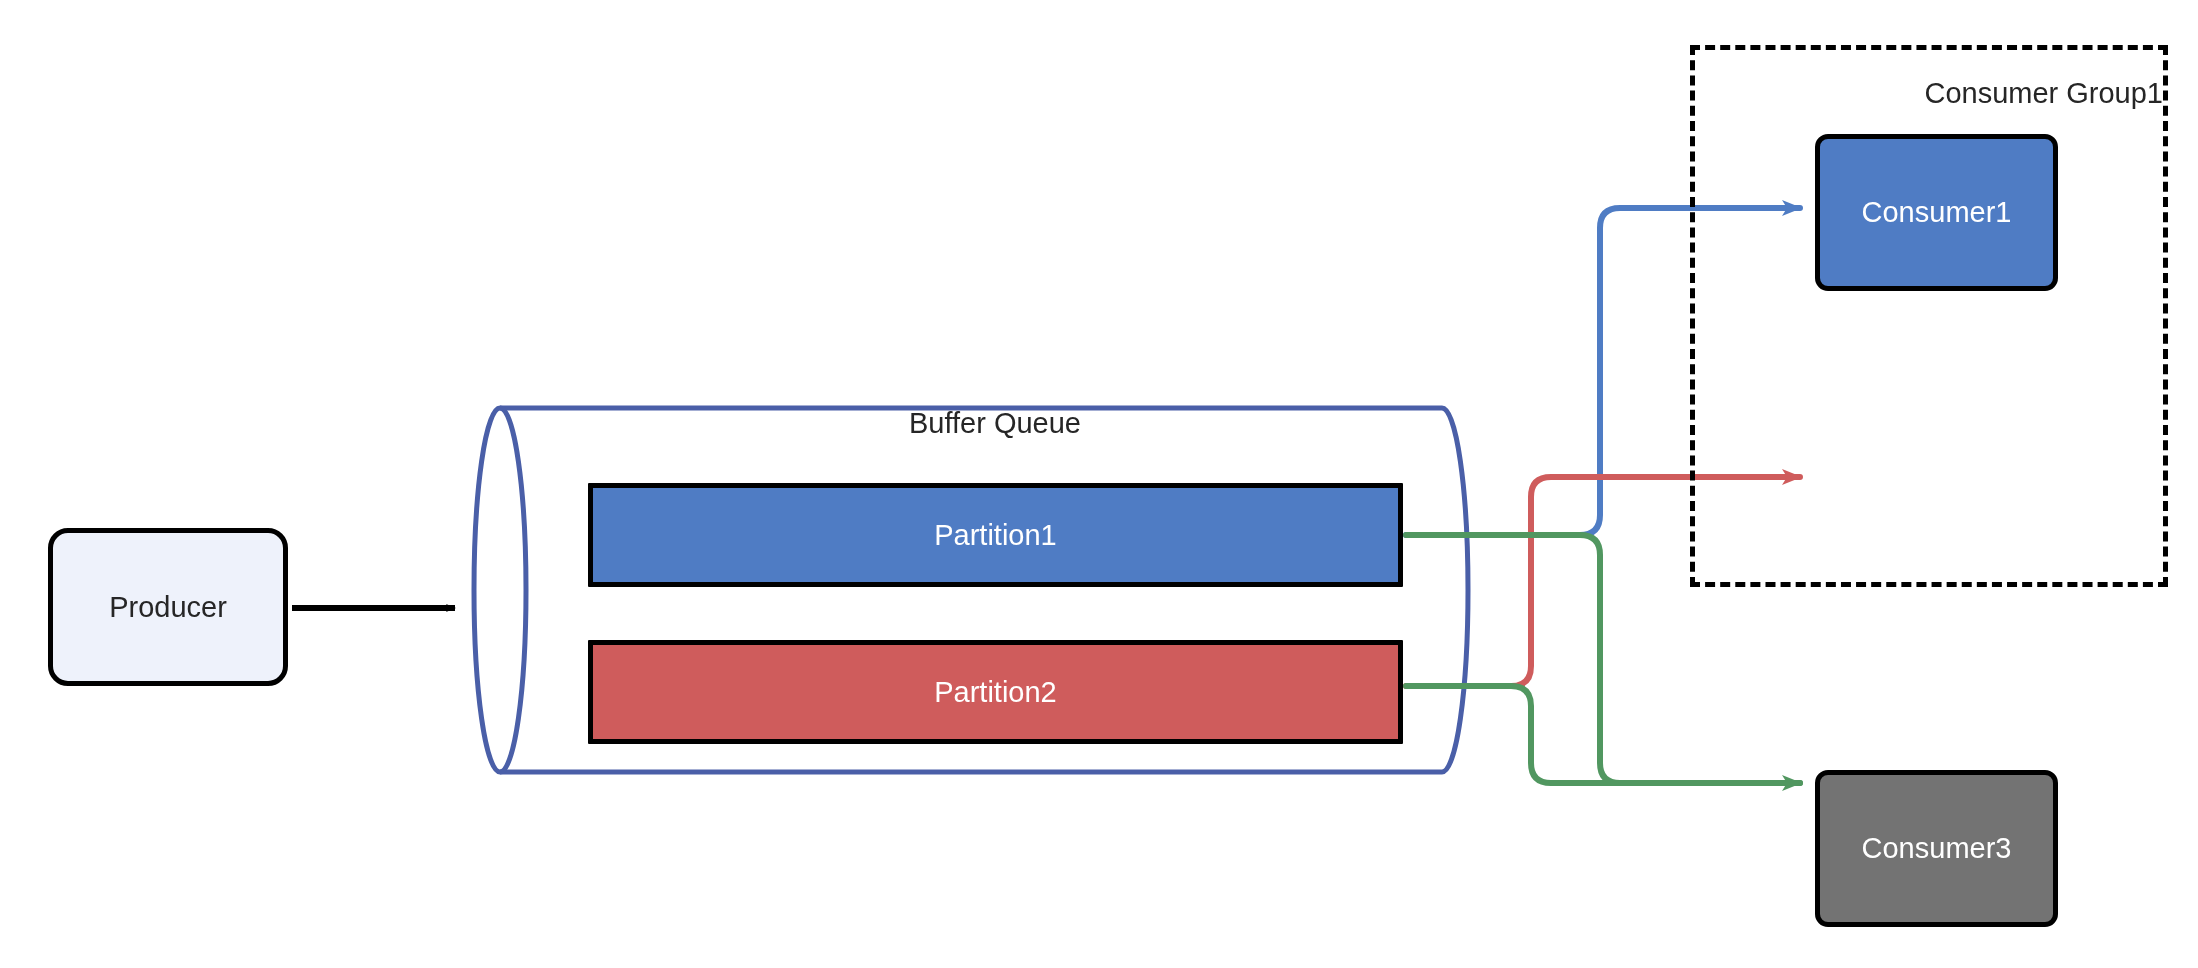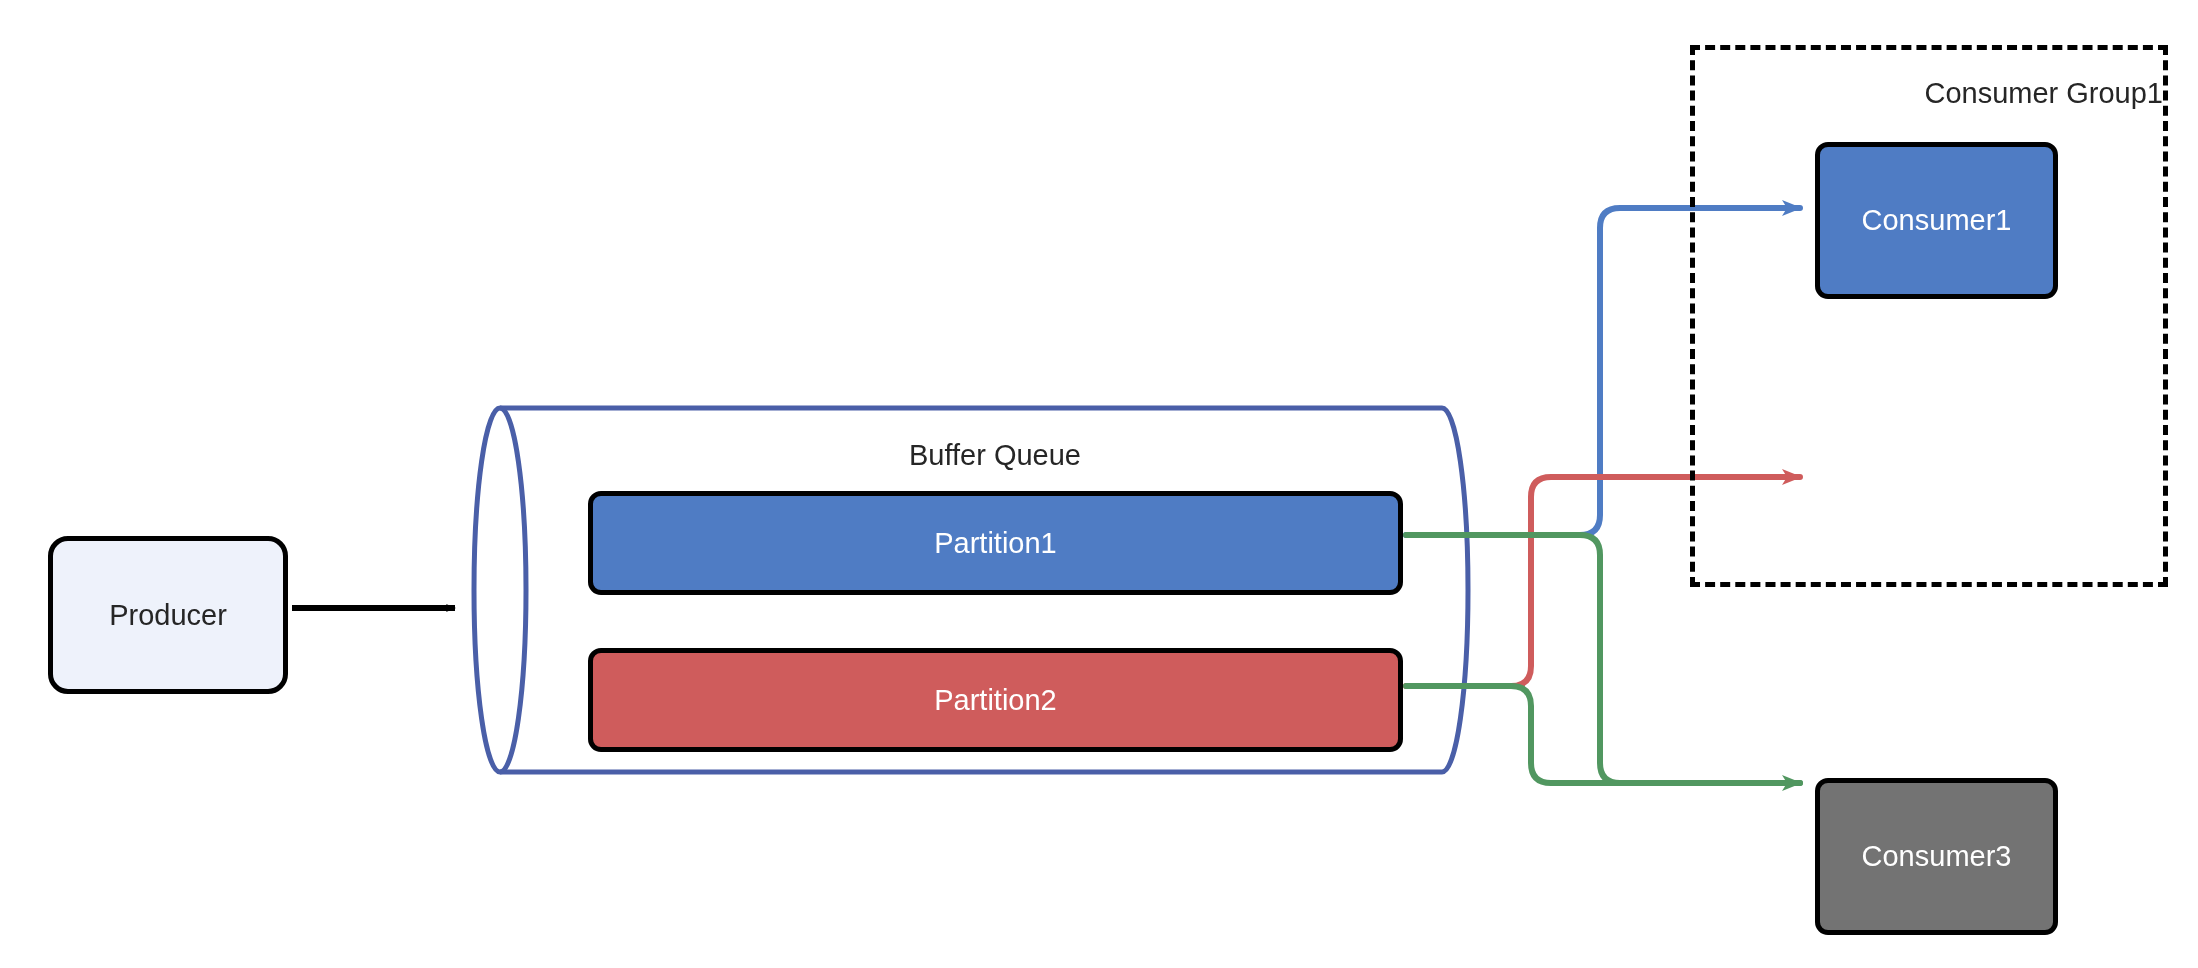--- a/index.html
+++ b/index.html
@@ -24,47 +24,46 @@
     width: 2198px;
     height: 968px;
   }
   .node {
     position: absolute;
     box-sizing: border-box;
     display: flex;
     align-items: center;
     justify-content: center;
     text-align: center;
-    margin-top: 8px;
   }
   .producer-box {
     left: 48px;
     top: 528px;
     width: 240px;
     height: 158px;
     background: #eef2fb;
     border: 5px solid #000000;
     border-radius: 20px;
     color: #262626;
     font-size: 29px;
   }
   .cylinder-label {
     left: 845px;
-    top: 424px;
+    top: 400px;
     width: 300px;
     height: 46px;
     color: #262626;
     font-size: 29px;
   }
   .partition {
     left: 588px;
     width: 815px;
     height: 104px;
     border: 5px solid #000000;
-    border-radius: 13px;
+    border-radius: 1px;
     color: #ffffff;
     font-size: 29px;
   }
   .partition-1 { top: 483px; background: #4f7cc4; }
   .partition-2 { top: 640px; background: #cf5c5c; }
 
   .group-box {
     position: absolute;
     box-sizing: border-box;
     border: 5px dashed #000000;

